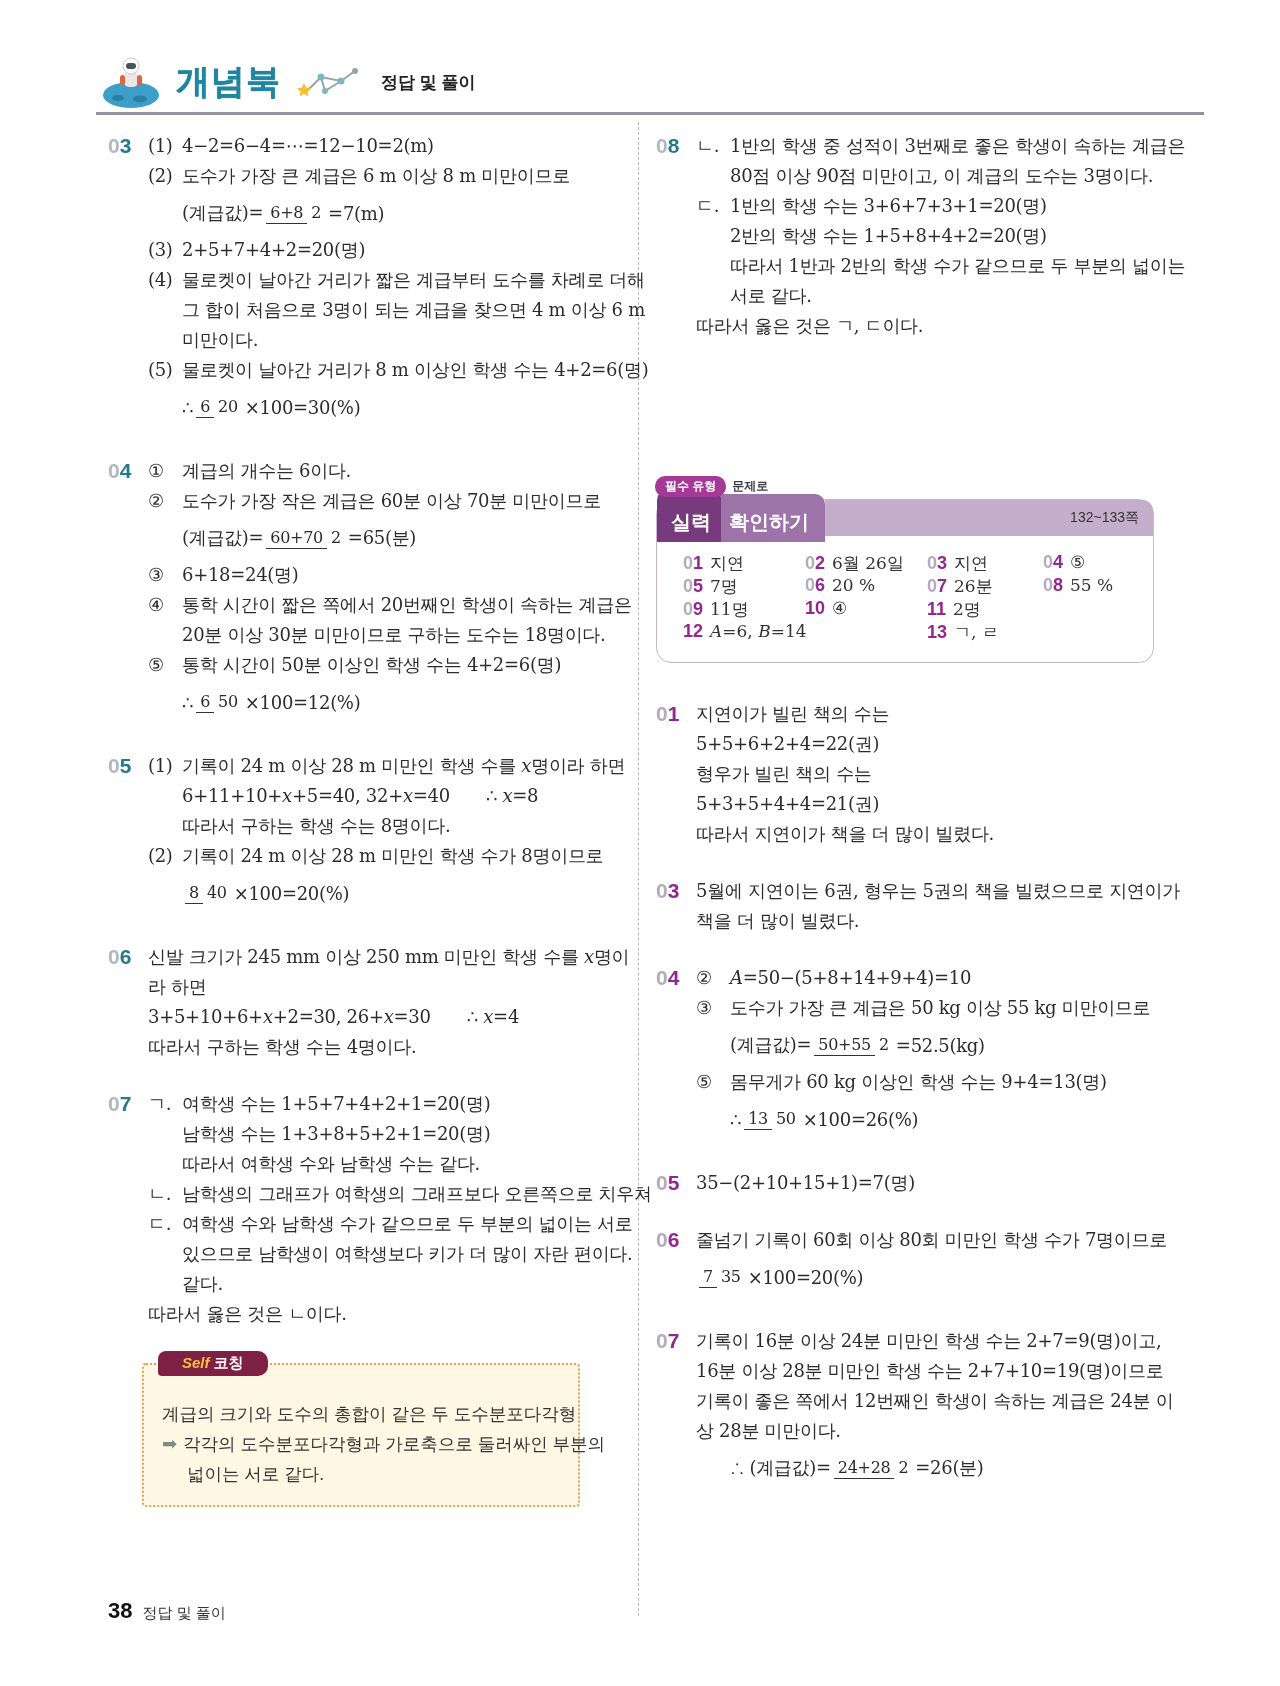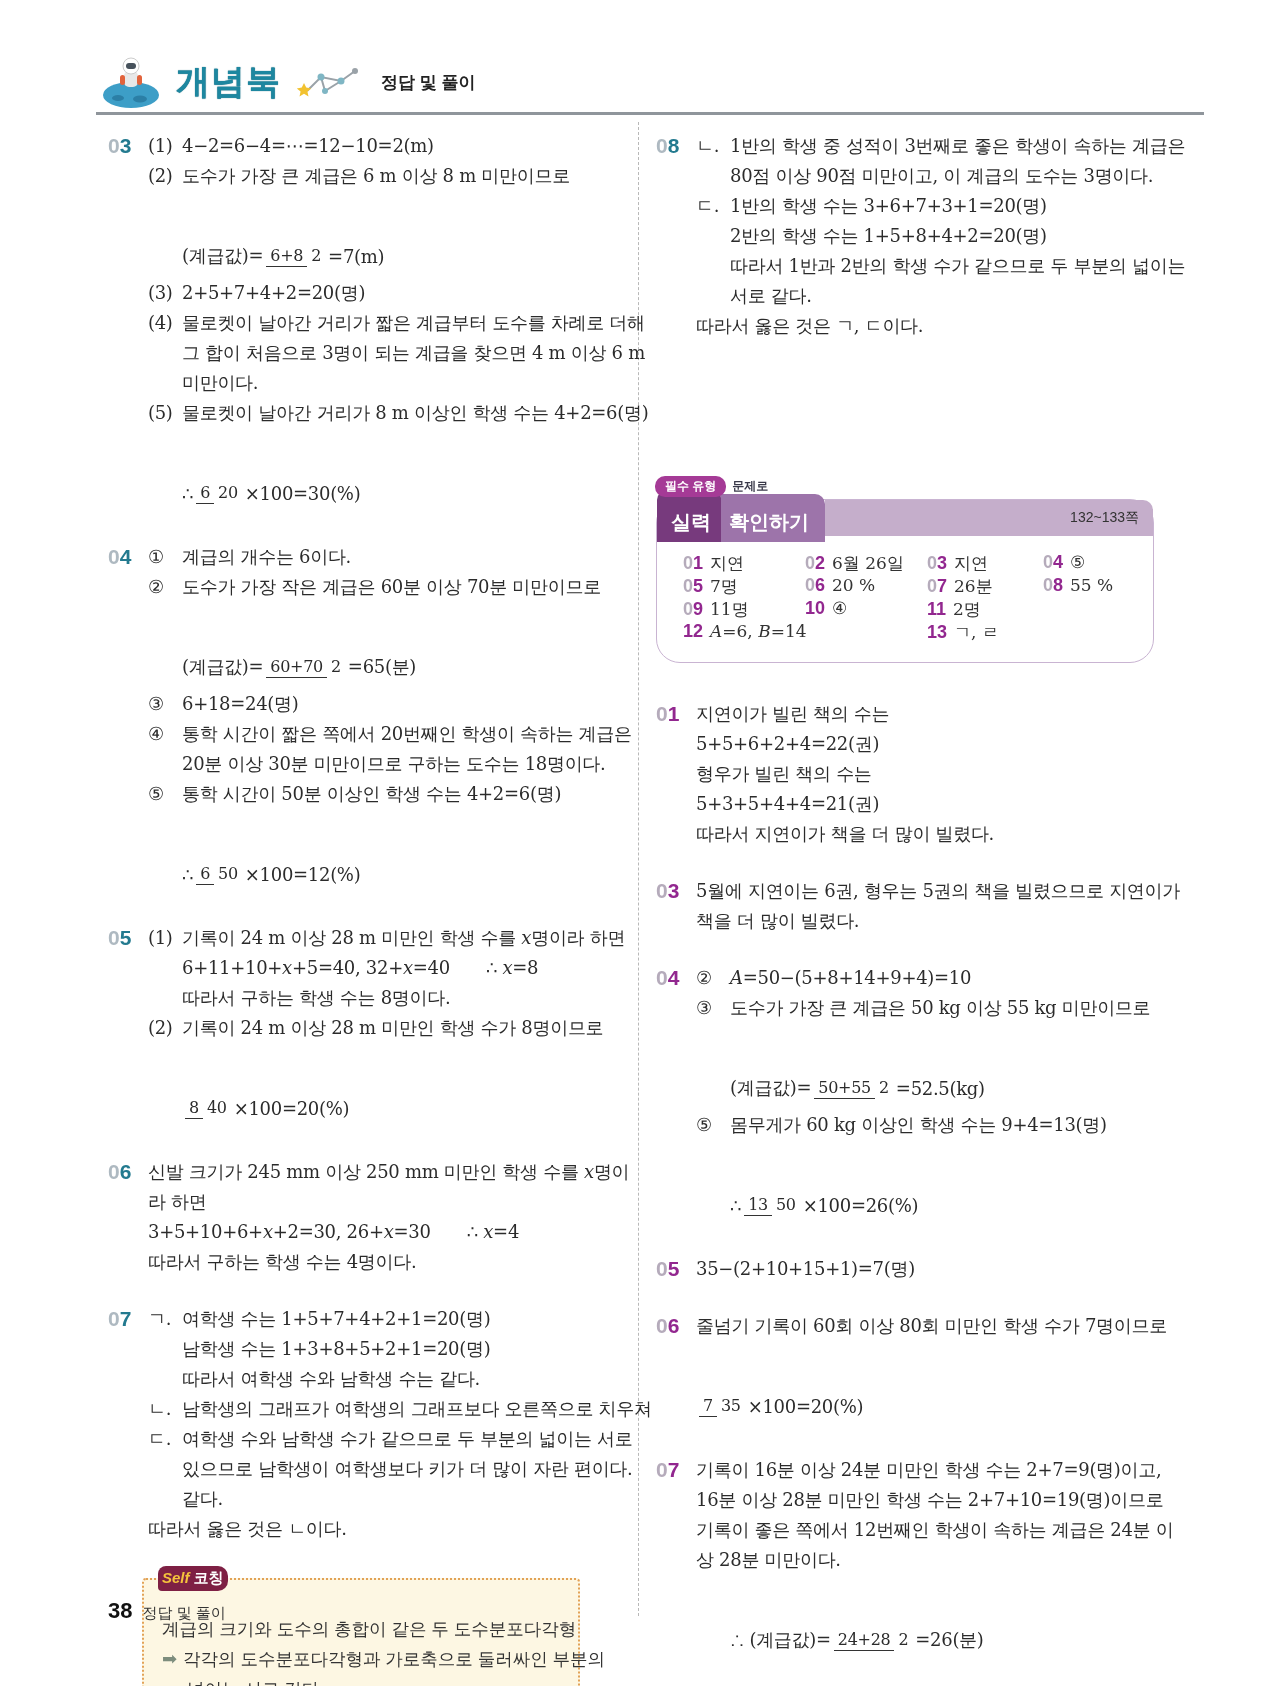--- a/index.html
+++ b/index.html
@@ -21,39 +21,39 @@
   .pnum{flex:0 0 40px;font-family:"Liberation Sans","DejaVu Sans",sans-serif;font-weight:bold;
         font-size:21px;line-height:30px;letter-spacing:0;}
   .pnum .z{color:#aeb9c1;}
   .problem.teal .pnum .d{color:#237a8f;}
   .problem.purple .pnum .z{color:#b5abbb;}
   .problem.purple .pnum .d{color:#92278f;}
   .pbody{flex:1;font-size:18px;letter-spacing:-0.3px;}
   .line{line-height:30px;min-height:30px;white-space:nowrap;}
   .line .lbl{display:inline-block;width:34px;}
   .line.ind1{padding-left:34px;}
-  .frac-line{display:flex;align-items:center;padding:7px 0;line-height:normal;margin-top:43px;}
+  .frac-line{display:flex;align-items:center;padding:7px 0;line-height:normal;}
   .frac-line.ind1{padding-left:34px;}
   .frac{display:inline-flex;flex-direction:row;align-items:center;margin:0 3px;vertical-align:middle;font-size:16px;}
   .frac .ft{border-bottom:1.4px solid #333;padding:0 4px;line-height:1.25;}
   .frac .fb{padding:0 4px;line-height:1.25;}
   .mi{font-style:italic;}
   
   .self-box{position:relative;margin:34px 0 0 34px;width:438px;background:#fdf7e3;
             border:2px dotted #e2a257;border-radius:4px;padding:34px 18px 16px 18px;box-sizing:border-box;}
   .self-badge{position:absolute;top:-14px;left:14px;background:#7e2044;color:#fff;
               font-family:"Liberation Sans","DejaVu Sans",sans-serif;font-weight:bold;font-size:15px;
-              padding:3px 4px;border-radius:8px 10px 10px 4px;}
+              padding:3px 24px;border-radius:8px 10px 10px 4px;}
   .self-badge .y{color:#f5c33c;font-style:italic;margin-right:4px;}
   .self-box .line{font-family:"Liberation Sans","DejaVu Sans",sans-serif;font-size:17.5px;color:#333;}
   .self-box .arrow{color:#7d8d7d;margin-right:6px;font-size:18px;}
   .self-box .line.ind1{padding-left:25px;}
   
   .answer-box{position:relative;margin-top:158px;margin-bottom:36px;border:1.5px solid #c9b4d2;
-              border-radius:24px;background:#fff;width:498px;box-sizing:border-box;}
+              border-radius:15px;background:#fff;width:498px;box-sizing:border-box;}
   .ab-tags{position:absolute;top:-24px;left:-2px;display:flex;align-items:center;gap:6px;}
   .ab-pill{background:#a53a96;color:#fff;font-family:"Liberation Sans","DejaVu Sans",sans-serif;
            font-weight:bold;font-size:12px;padding:2px 10px;border-radius:10px;}
   .ab-suffix{font-family:"Liberation Sans","DejaVu Sans",sans-serif;font-weight:bold;font-size:12px;color:#3a3a4a;}
   .ab-head{display:flex;align-items:stretch;height:36px;}
   .ab-t1{margin-top:-10px;height:46px;background:#773a7d;color:#fff;border-radius:10px 8px 0 0;
          font-family:"Liberation Sans","DejaVu Sans",sans-serif;font-weight:bold;font-size:20px;
          display:flex;align-items:flex-end;padding:0 10px 6px 14px;}
   .ab-t2{margin-top:-6px;height:42px;background:#9d74aa;color:#fff;border-radius:0 10px 0 0;
          font-family:"Liberation Sans","DejaVu Sans",sans-serif;font-weight:bold;font-size:20px;

